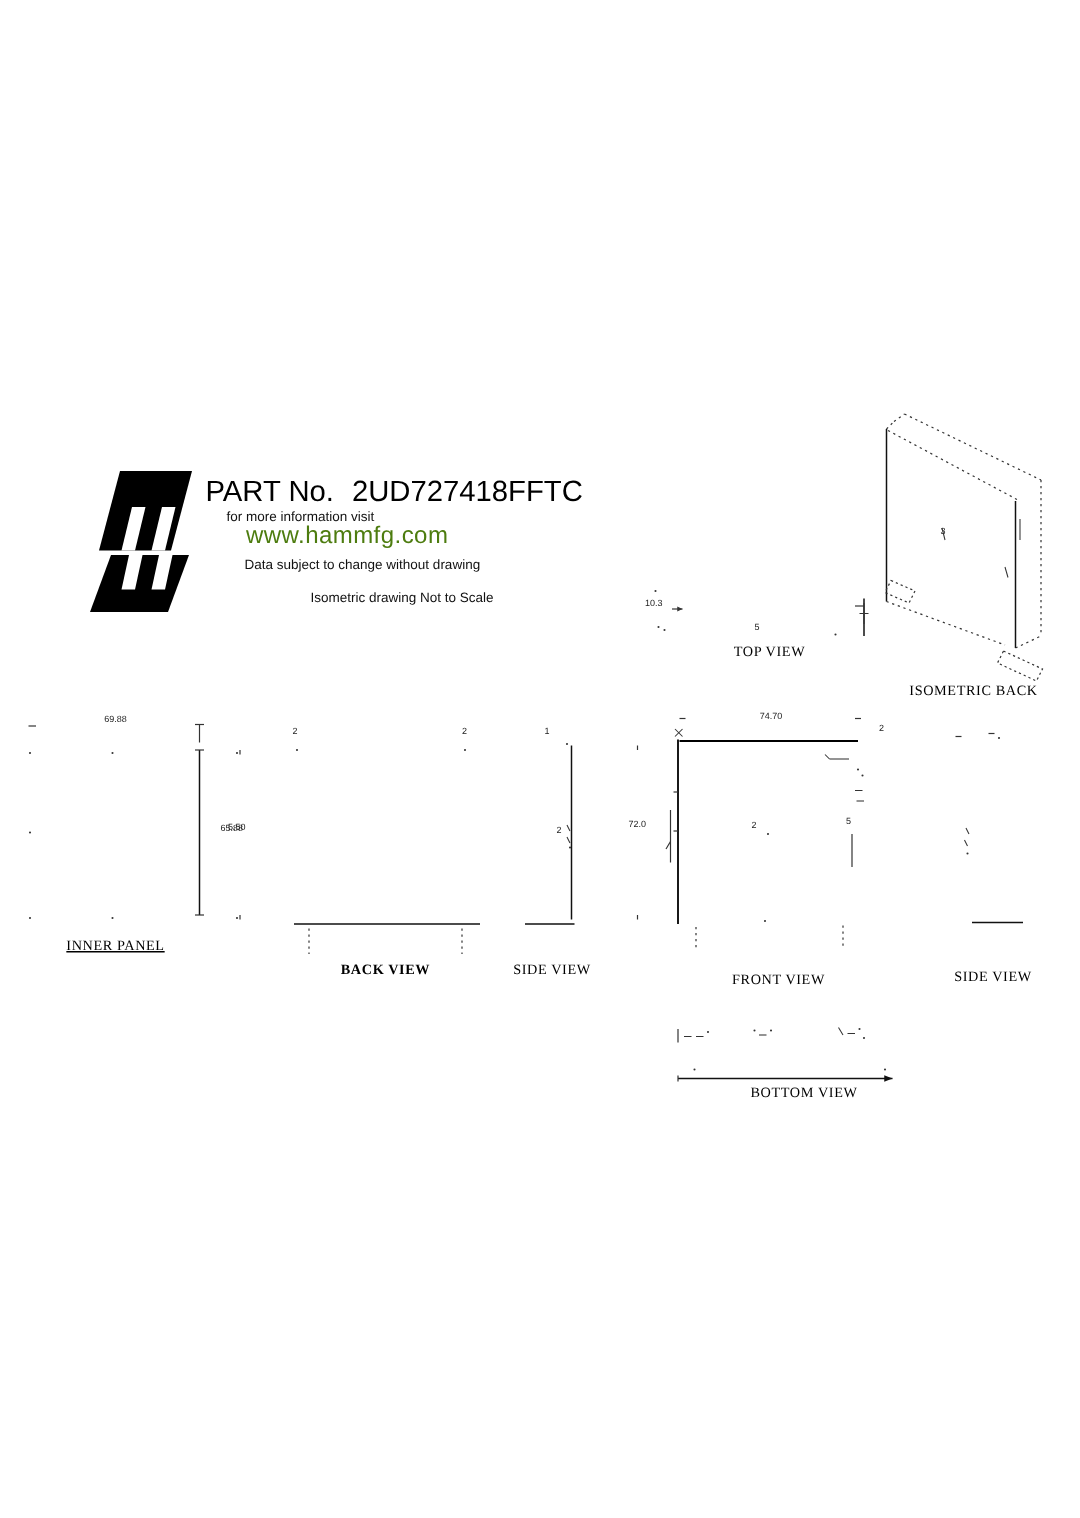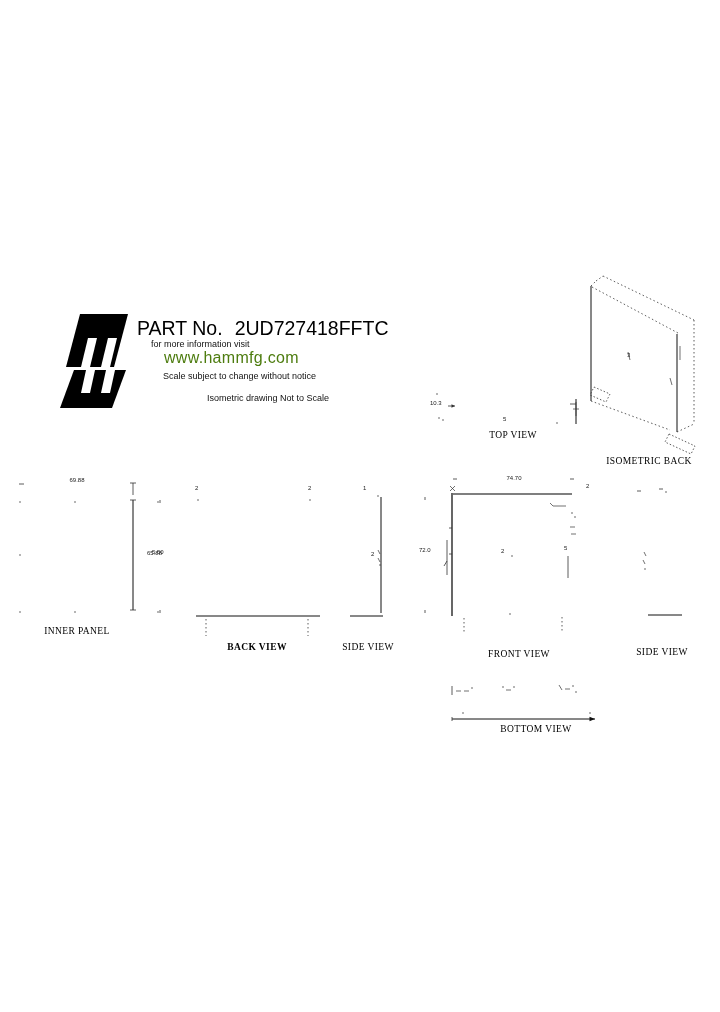--- a/index.html
+++ b/index.html
@@ -155,26 +155,26 @@
       <polygon points="595,719 589.5,716.8 589.5,721.2" fill="#111" stroke="none"></polygon>
     </g>
   </svg>
 
   <div class="abs part-row" style="left:137px;top:317px;">
     <span>PART No.</span>
     <span>2UD727418FFTC</span>
   </div>
   <span class="abs small-note" style="left:151px;top:339px;">for more information visit</span>
   <span class="abs website" style="left:164px;top:349px;">www.hammfg.com</span>
-  <span class="abs small-note" style="left:163px;top:371px;">Scale subject to change without notice</span>
+  <span class="abs small-note" style="left:163px;top:371px;">Data subject to change without drawing</span>
   <span class="abs small-note" style="left:163px;top:393px;padding-left:44px;">Isometric drawing Not to Scale</span>
 
   <span class="abs view-label" style="left:513px;top:430px;">TOP VIEW</span>
   <span class="abs view-label" style="left:649px;top:456px;">ISOMETRIC BACK</span>
-  <span class="abs view-label" style="left:77px;top:626px;">INNER PANEL</span>
+  <span class="abs view-label" style="left:77px;top:626px;text-decoration:underline;">INNER PANEL</span>
   <span class="abs view-label" style="left:257px;top:642px;font-weight:bold;">BACK VIEW</span>
   <span class="abs view-label" style="left:368px;top:642px;">SIDE VIEW</span>
   <span class="abs view-label" style="left:519px;top:649px;">FRONT VIEW</span>
   <span class="abs view-label" style="left:662px;top:647px;">SIDE VIEW</span>
   <span class="abs view-label" style="left:536px;top:724px;">BOTTOM VIEW</span>
 
   <span class="abs dim" style="left:430px;top:400px;">10.3</span>
   <span class="abs callout" style="left:503px;top:416px;">5</span>
   <span class="abs callout" style="left:627px;top:352px;">3</span>
 

